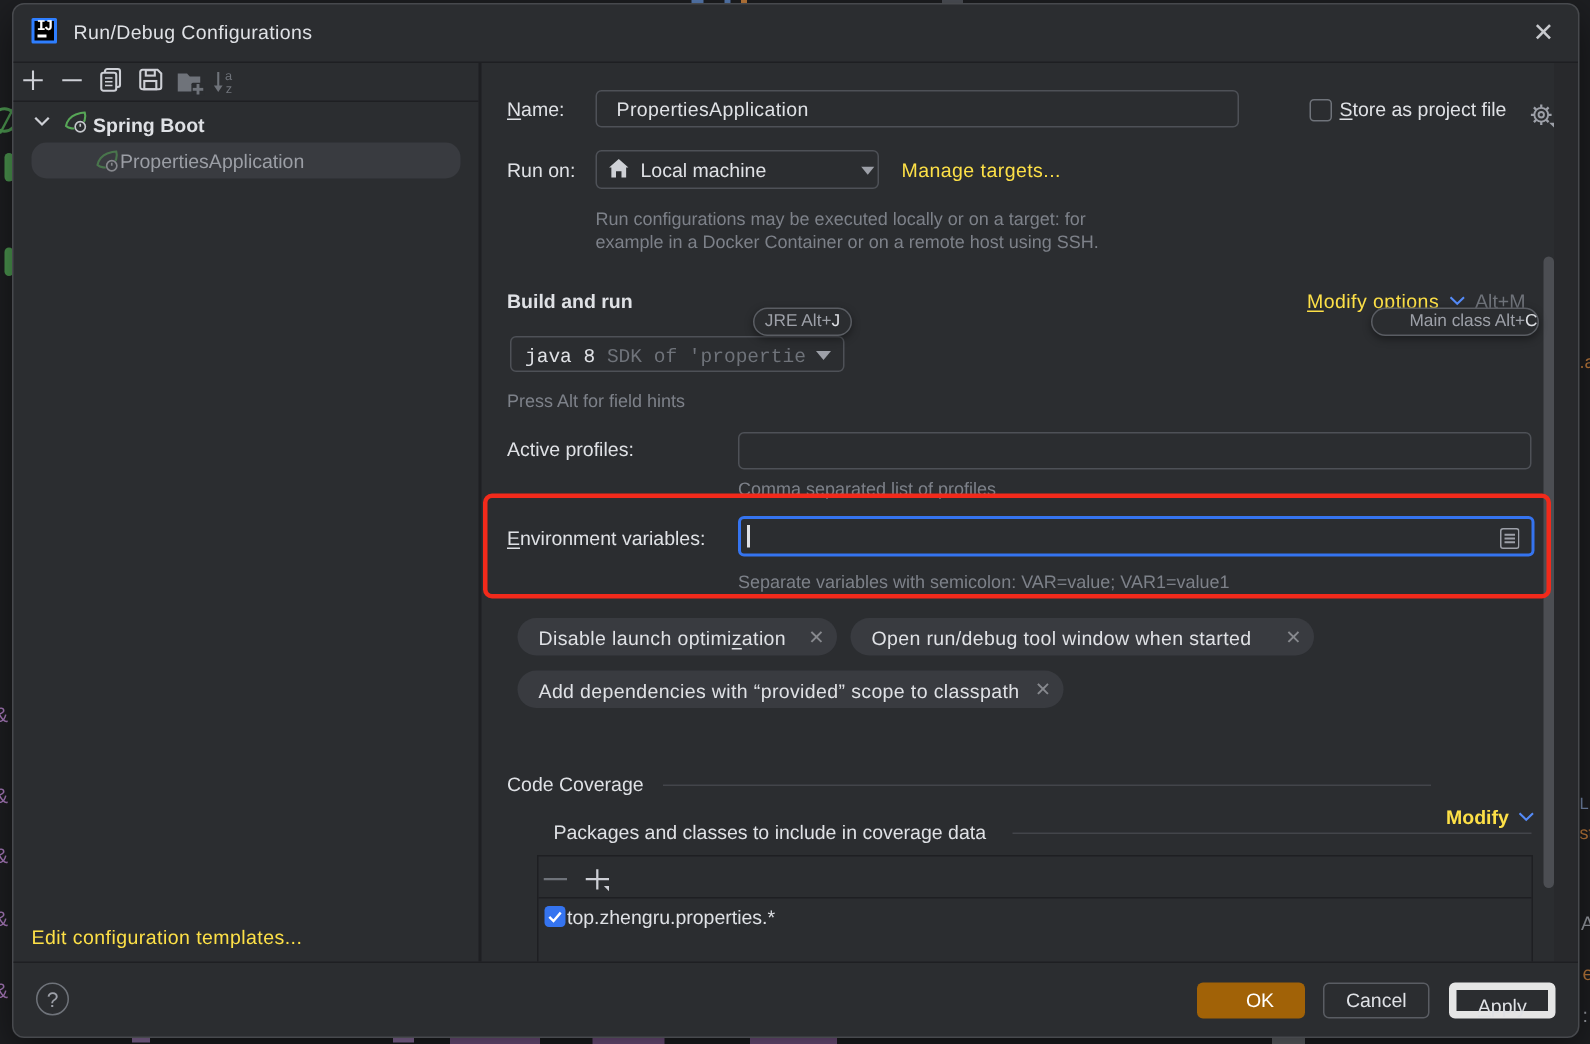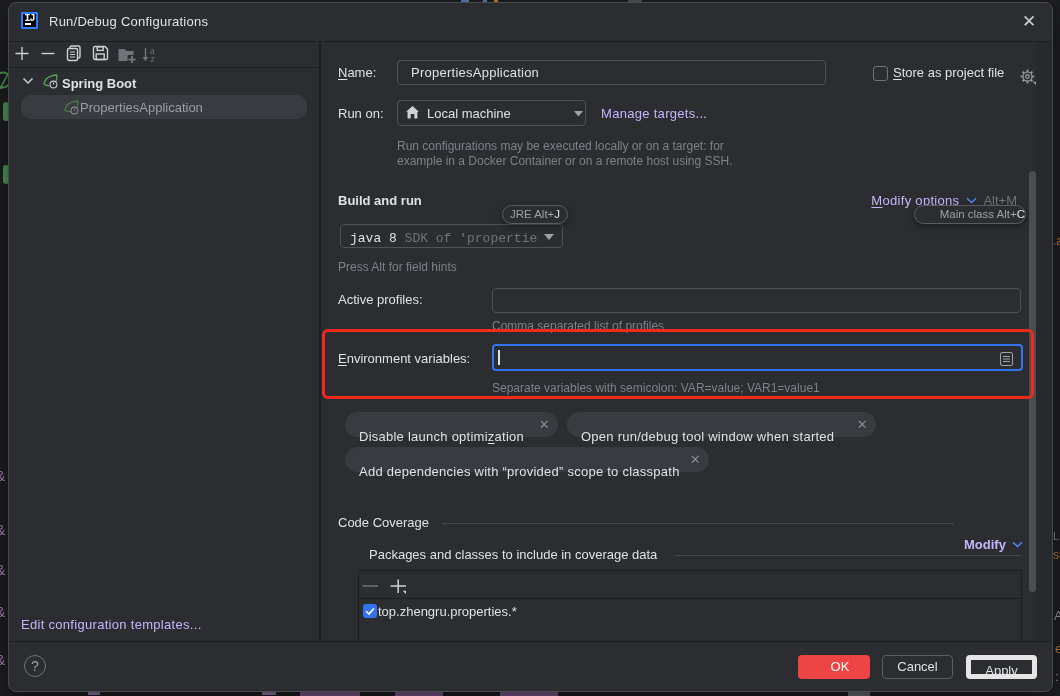--- a/index.html
+++ b/index.html
@@ -5,26 +5,26 @@
   * { margin:0; padding:0; box-sizing:border-box; }
   html,body { width:1060px; height:696px; overflow:hidden; background:#1e1f22; }
   body { font-family:"Liberation Sans", sans-serif; }
   #stage { position:relative; width:1060px; height:696px; background:#1e1f22; overflow:hidden; }
   .abs { position:absolute; }
   #dlg { position:absolute; left:8px; top:2px; width:1045px; height:690px;
          background:#2b2d30; border-radius:8px; border:1px solid #47494d;
          box-shadow:0 8px 30px rgba(0,0,0,.55); }
   .t13 { font-size:13px; color:#dfe1e5; }
   .dim { color:#7d8189; font-size:12px; }
-  .link { color:#c4b5fd; font-size:13px; }
+  .link { color:#fde047; font-size:13px; }
   .mono { font-family:"Liberation Mono", monospace; font-size:13px; }
   .inp { position:absolute; background:#2b2d30; border:1px solid #4e5157; border-radius:4px; }
   u { text-underline-offset:2px; text-decoration-thickness:1px; }
   .chip { position:absolute; height:25px; background:#393b40; border-radius:13px;
-          color:#dfe1e5; font-size:13px; letter-spacing:.25px; line-height:25px; padding:12px 14px; white-space:nowrap; }
+          color:#dfe1e5; font-size:13px; letter-spacing:.25px; line-height:25px; padding:1px 14px; white-space:nowrap; }
   .chip .x { position:absolute; right:8px; top:0; color:#87898e; font-size:13px; }
   .sep { position:absolute; background:#1e1f22; }
   .tip { position:absolute; height:19px; line-height:17px; background:#2b2d30;
          border:1px solid #5a5d63; border-radius:10px; color:#9da0a8; font-size:11.5px;
          padding:0 9px; white-space:nowrap; box-shadow:0 2px 6px rgba(0,0,0,.4); z-index:5; }
   .tip b { color:#dfe1e5; font-weight:normal; }
 </style>
 </head>
 <body>
 <div id="stage">
@@ -219,18 +219,18 @@
         <div class="abs t13" style="left:19px;top:33px;">top.zhengru.properties.*</div>
       </div>
     </div>
 
     <div class="abs" style="left:1027px;top:39px;width:16px;height:599px;background:#28292c;"></div>
     <div class="abs" style="left:1020px;top:168px;width:7px;height:421px;background:#4c4e53;border-radius:3.5px;"></div>
 
     <div class="sep" style="left:0;top:638px;width:1043px;height:1px;"></div>
     <div id="bottombar" class="abs" style="left:0;top:639px;width:1043px;height:50px;">
       <div style="position:absolute;left:15px;top:13px;width:22px;height:22px;border:1.5px solid #6f737a;border-radius:50%;color:#9da0a8;font-size:14px;text-align:center;line-height:20px;">?</div>
-      <div style="position:absolute;left:789px;top:13px;width:72px;height:24px;background:#ef4444;border-radius:4px;color:#fff;font-size:13px;text-align:center;line-height:24px;padding-left:12px;">OK</div>
+      <div style="position:absolute;left:789px;top:13px;width:72px;height:24px;background:#a16207;border-radius:4px;color:#fff;font-size:13px;text-align:center;line-height:24px;padding-left:12px;">OK</div>
       <div style="position:absolute;left:873px;top:13px;width:71px;height:24px;border:1px solid #5a5d63;border-radius:4px;color:#dfe1e5;font-size:13px;text-align:center;line-height:22px;">Cancel</div>
       <div style="position:absolute;left:957px;top:13px;width:71px;height:24px;border:5px solid #e5e5e5;border-radius:4px;color:#dfe1e5;font-size:13px;text-align:center;line-height:22px;"><u>A</u>pply</div>
     </div>
   </div>
 </div>
 
 </body></html>

